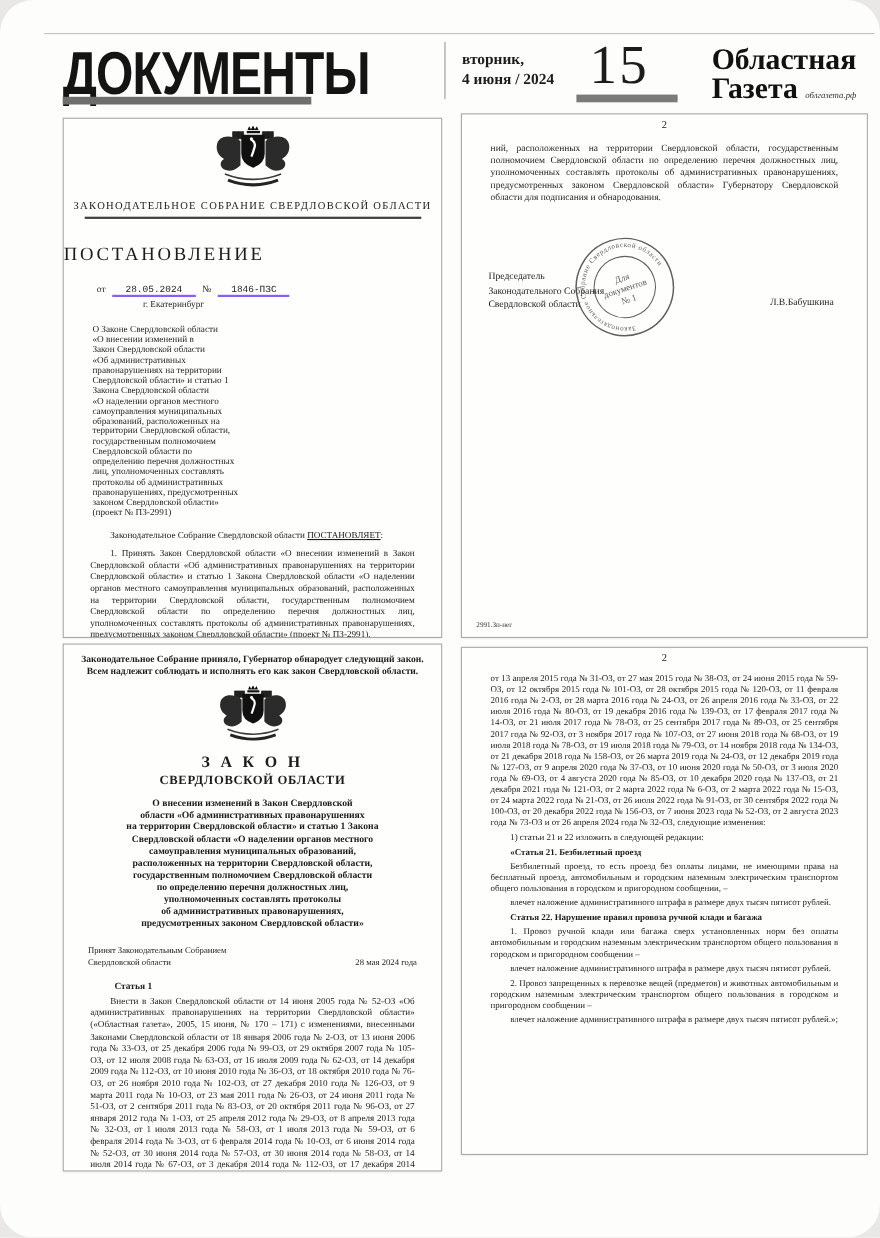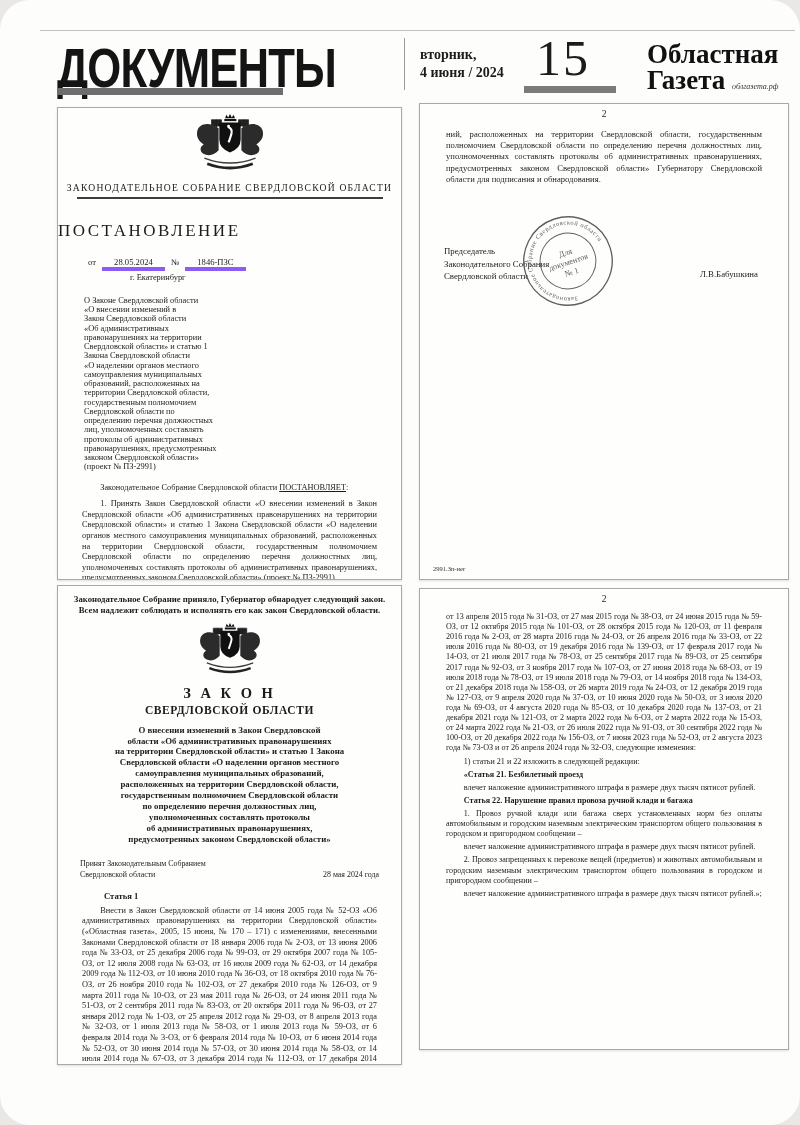--- a/index.html
+++ b/index.html
@@ -26,21 +26,21 @@
   .box-br{left:419px;top:588px;width:368px;height:460px;}
   .pgnum{ text-align:center;font-size:9.5px;margin:5px 0 0;}
   .prelines{white-space:pre-line;}
   
   .coa{display:block;margin:6px auto 0;}
   
   .org-name{text-align:center;font-size:9.6px;letter-spacing:1.2px;margin-top:4px;}
   .org-rule{width:306px;margin:4px auto 0;border-top:2.6px solid #3d3d3d;}
   .doc-type{font-size:17px;letter-spacing:2.5px;margin-top:22px;}
   .date-row{margin:16px 0 0 30px;font-size:8.6px;}
-  .uline{display:inline-block;border-bottom:4px solid #8b5cf6;padding:0 12px;margin:0 4px;}
+  .uline{display:inline-block;border-bottom:2px solid #8b5cf6;padding:0 12px;margin:0 4px;font-family:Liberation Mono, monospace;}
   .city{margin:2px 0 0 72px;font-size:8.4px;}
   .subject{margin:14px 0 0 26px;font-size:8.4px;line-height:1.1;width:200px;}
   .para{font-size:8.3px;line-height:1.28;text-align:justify;margin:5px 24px 0 24px;text-indent:2.2em;}
   .resolution{margin-top:12px;}
   .res-verb{text-decoration:underline;font-weight:400;}
   
   .cont-para{font-size:8.6px;line-height:1.3;text-align:justify;margin:10px 26px 0 26px;}
   .sig-area{position:relative;height:150px;margin-top:28px;}
   .sig-pos{position:absolute;left:24px;top:32px;font-size:8.8px;line-height:1.45;}
   .sig-name{position:absolute;right:30px;top:56px;font-size:8.8px;}
@@ -191,20 +191,21 @@
     </div>
     <div class="article-h">Статья 1</div>
     <p class="para">Внести в Закон Свердловской области от 14 июня 2005 года № 52-ОЗ «Об административных правонарушениях на территории Свердловской области» («Областная газета», 2005, 15 июня, № 170 – 171) с изменениями, внесенными Законами Свердловской области от 18 января 2006 года № 2-ОЗ, от 13 июня 2006 года № 33-ОЗ, от 25 декабря 2006 года № 99-ОЗ, от 29 октября 2007 года № 105-ОЗ, от 12 июля 2008 года № 63-ОЗ, от 16 июля 2009 года № 62-ОЗ, от 14 декабря 2009 года № 112-ОЗ, от 10 июня 2010 года № 36-ОЗ, от 18 октября 2010 года № 76-ОЗ, от 26 ноября 2010 года № 102-ОЗ, от 27 декабря 2010 года № 126-ОЗ, от 9 марта 2011 года № 10-ОЗ, от 23 мая 2011 года № 26-ОЗ, от 24 июня 2011 года № 51-ОЗ, от 2 сентября 2011 года № 83-ОЗ, от 20 октября 2011 года № 96-ОЗ, от 27 января 2012 года № 1-ОЗ, от 25 апреля 2012 года № 29-ОЗ, от 8 апреля 2013 года № 32-ОЗ, от 1 июля 2013 года № 58-ОЗ, от 1 июля 2013 года № 59-ОЗ, от 6 февраля 2014 года № 3-ОЗ, от 6 февраля 2014 года № 10-ОЗ, от 6 июня 2014 года № 52-ОЗ, от 30 июня 2014 года № 57-ОЗ, от 30 июня 2014 года № 58-ОЗ, от 14 июля 2014 года № 67-ОЗ, от 3 декабря 2014 года № 112-ОЗ, от 17 декабря 2014 года № 124-ОЗ, от 11 февраля 2015 года № 4-ОЗ, от 10 марта 2015 года № 13-ОЗ,</p>
   </section>
 
   <section class="box box-br">
     <div class="pgnum">2</div>
     <p class="br-para br-first">от 13 апреля 2015 года № 31-ОЗ, от 27 мая 2015 года № 38-ОЗ, от 24 июня 2015 года № 59-ОЗ, от 12 октября 2015 года № 101-ОЗ, от 28 октября 2015 года № 120-ОЗ, от 11 февраля 2016 года № 2-ОЗ, от 28 марта 2016 года № 24-ОЗ, от 26 апреля 2016 года № 33-ОЗ, от 22 июля 2016 года № 80-ОЗ, от 19 декабря 2016 года № 139-ОЗ, от 17 февраля 2017 года № 14-ОЗ, от 21 июля 2017 года № 78-ОЗ, от 25 сентября 2017 года № 89-ОЗ, от 25 сентября 2017 года № 92-ОЗ, от 3 ноября 2017 года № 107-ОЗ, от 27 июня 2018 года № 68-ОЗ, от 19 июля 2018 года № 78-ОЗ, от 19 июля 2018 года № 79-ОЗ, от 14 ноября 2018 года № 134-ОЗ, от 21 декабря 2018 года № 158-ОЗ, от 26 марта 2019 года № 24-ОЗ, от 12 декабря 2019 года № 127-ОЗ, от 9 апреля 2020 года № 37-ОЗ, от 10 июня 2020 года № 50-ОЗ, от 3 июля 2020 года № 69-ОЗ, от 4 августа 2020 года № 85-ОЗ, от 10 декабря 2020 года № 137-ОЗ, от 21 декабря 2021 года № 121-ОЗ, от 2 марта 2022 года № 6-ОЗ, от 2 марта 2022 года № 15-ОЗ, от 24 марта 2022 года № 21-ОЗ, от 26 июля 2022 года № 91-ОЗ, от 30 сентября 2022 года № 100-ОЗ, от 20 декабря 2022 года № 156-ОЗ, от 7 июня 2023 года № 52-ОЗ, от 2 августа 2023 года № 73-ОЗ и от 26 апреля 2024 года № 32-ОЗ, следующие изменения:</p>
     <p class="br-para">1) статьи 21 и 22 изложить в следующей редакции:</p>
     <p class="br-para br-head">«Статья 21. Безбилетный проезд</p>
+    <p class="br-para">Безбилетный проезд, то есть проезд без оплаты лицами, не имеющими права на бесплатный проезд, автомобильным и городским наземным электрическим транспортом общего пользования в городском и пригородном сообщении, –</p>
     <p class="br-para">влечет наложение административного штрафа в размере двух тысяч пятисот рублей.</p>
     <p class="br-para br-head">Статья 22. Нарушение правил провоза ручной клади и багажа</p>
     <p class="br-para">1. Провоз ручной клади или багажа сверх установленных норм без оплаты автомобильным и городским наземным электрическим транспортом общего пользования в городском и пригородном сообщении –</p>
     <p class="br-para">влечет наложение административного штрафа в размере двух тысяч пятисот рублей.</p>
     <p class="br-para">2. Провоз запрещенных к перевозке вещей (предметов) и животных автомобильным и городским наземным электрическим транспортом общего пользования в городском и пригородном сообщении –</p>
     <p class="br-para">влечет наложение административного штрафа в размере двух тысяч пятисот рублей.»;</p>
   </section>
 
 </div>
 

